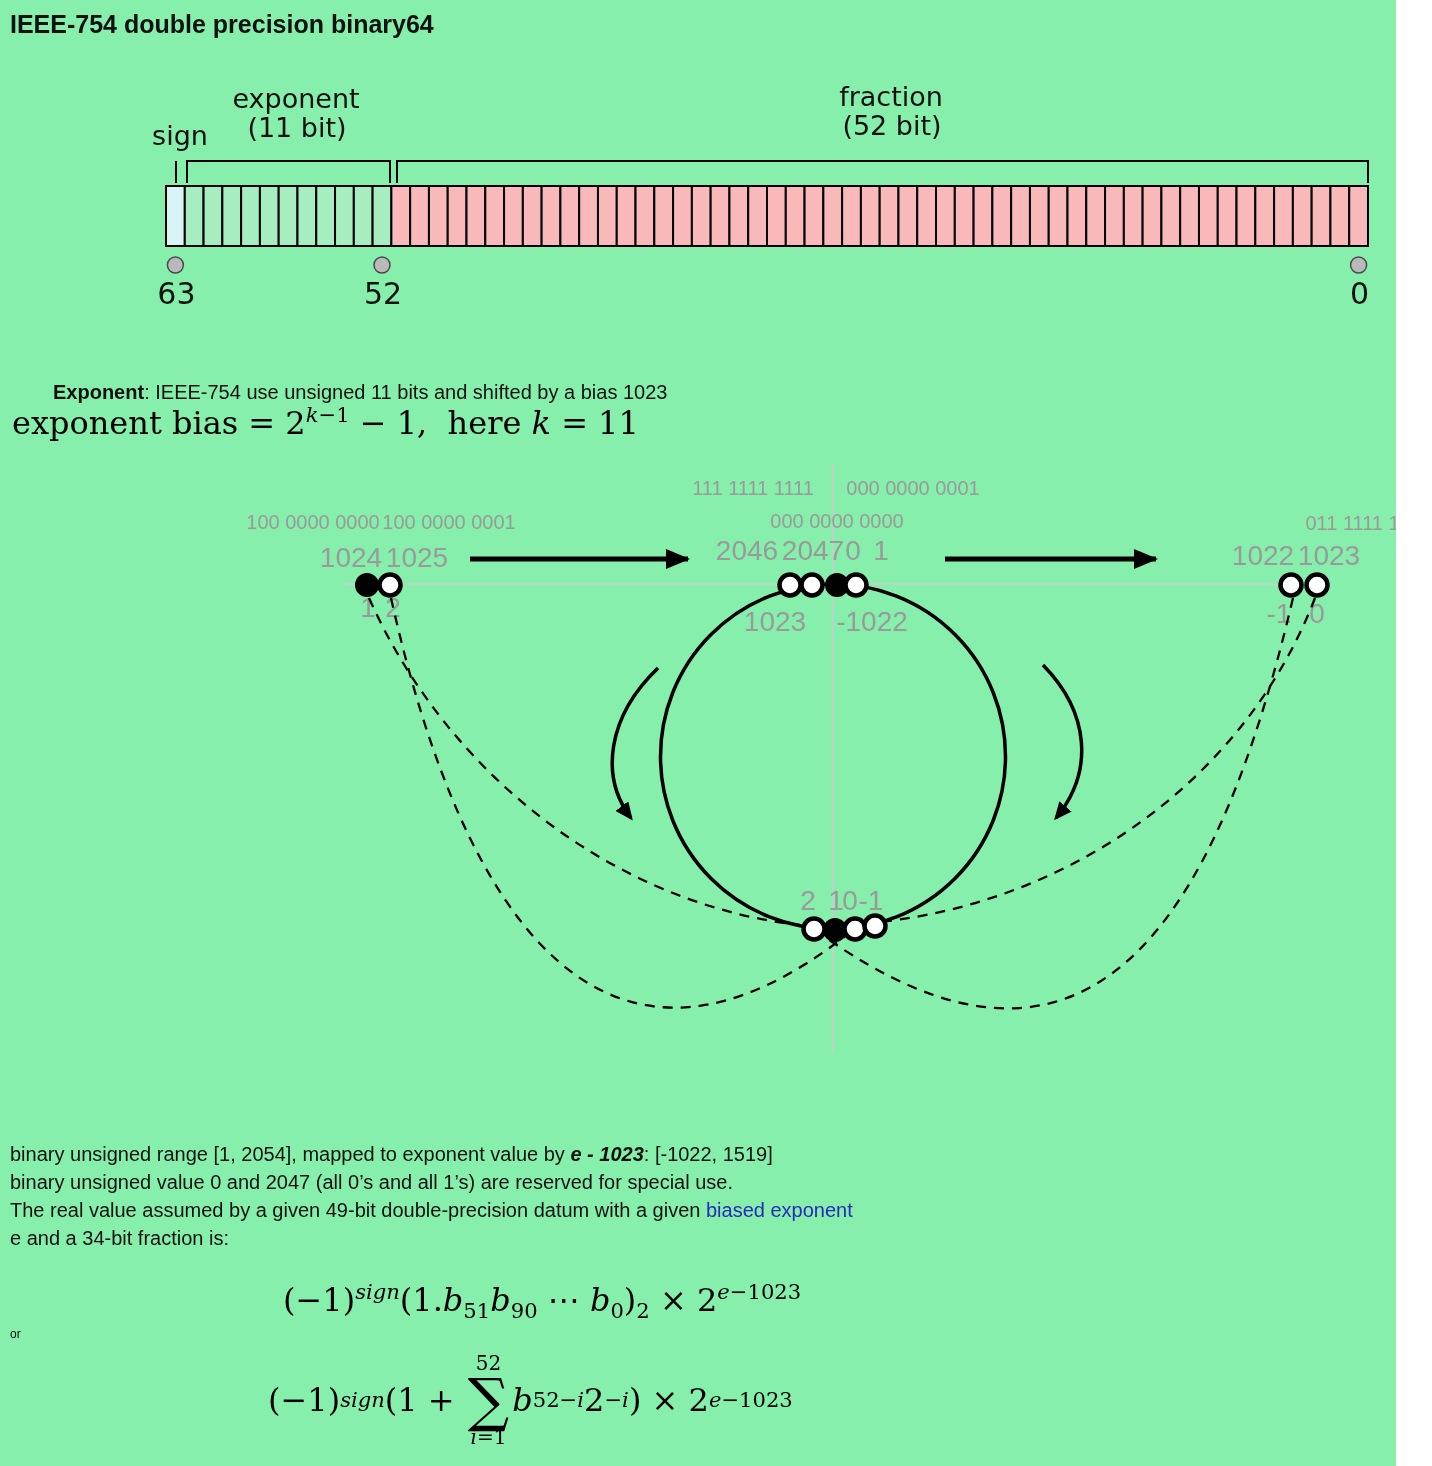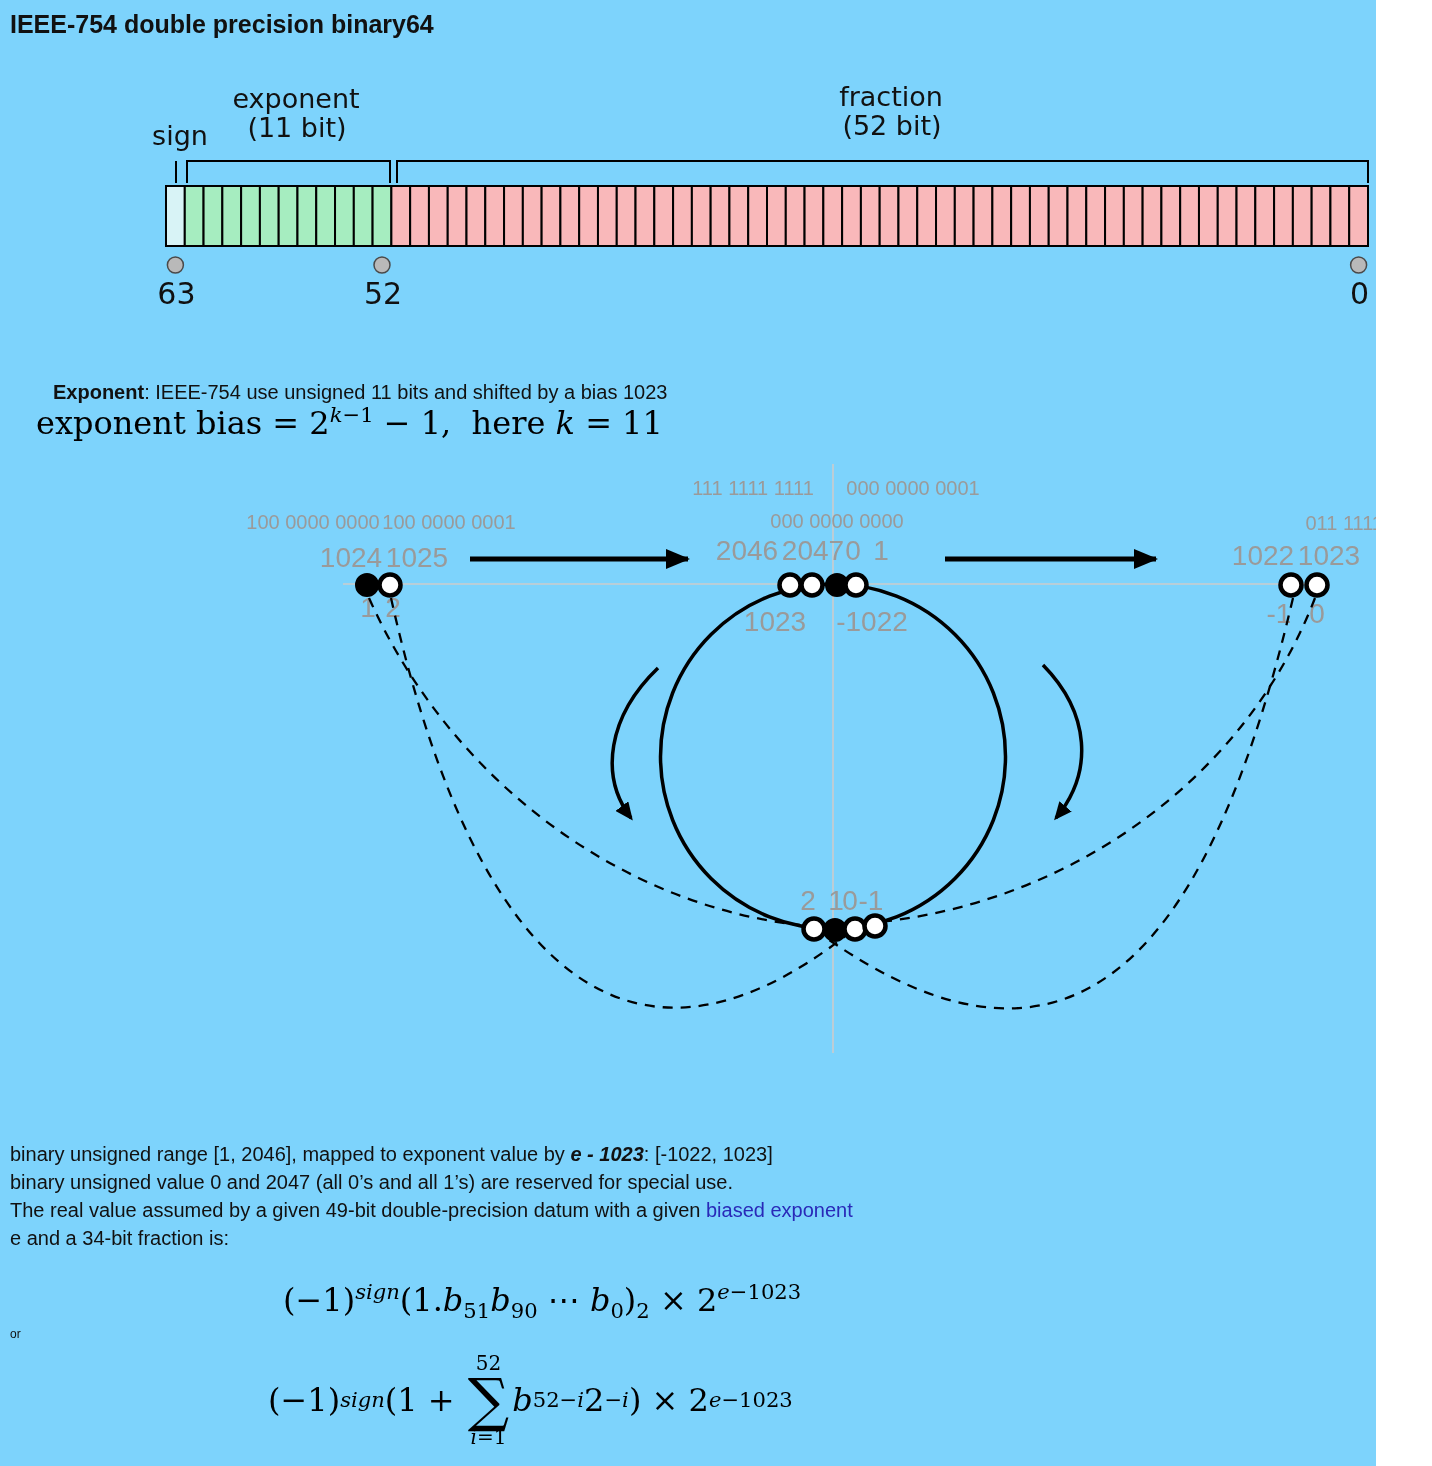--- a/index.html
+++ b/index.html
@@ -1,23 +1,23 @@
 <!DOCTYPE html>
 <html><head>
 <meta charset="utf-8">
 <style>
   html,body{margin:0;padding:0;background:#ffffff;}
-  #page{position:relative;width:1376px;height:1466px;background:#7dd3fc;overflow:hidden;
-        font-family:"Liberation Sans",sans-serif;color:#111;}
+  #page{position:relative;width:1376px;height:1466px;background:#86efac;overflow:hidden;
+        font-family:"Liberation Sans",sans-serif;color:#111;padding-left:20px;}
   .abs{position:absolute;}
   #title{left:10px;top:10px;font-size:25px;font-weight:bold;letter-spacing:0;}
   #exp-note{left:10px;top:381px;font-size:20px;margin-left:43px;}
   #exp-note b{font-weight:bold;}
   .math{font-family:"DejaVu Serif","Liberation Serif",serif;color:#000;white-space:pre;}
-  #bias-formula{left:12px;top:404px;font-size:32px;margin-left:24px;}
+  #bias-formula{left:12px;top:404px;font-size:32px;}
   .math sup{font-size:0.66em;vertical-align:super;line-height:0;}
   .math sub{font-size:0.66em;vertical-align:sub;line-height:0;text-align:right;}
   .it{font-style:italic;}
   #body-text{left:10px;top:1140px;font-size:20px;line-height:28px;white-space:pre;}
   #body-text b{font-weight:bold;font-style:italic;}
   a.link{color:#2929b8;text-decoration:none;cursor:pointer;}
   #formula1{left:283px;top:1278px;font-size:32px;line-height:44px;}
   #or-label{left:10px;top:1327px;font-size:12px;}
   #formula2{left:268px;top:1348px;font-size:32px;display:flex;align-items:center;height:104px;}
   .sumstack{display:inline-flex;flex-direction:column;align-items:center;margin:0 3px;}
@@ -168,21 +168,21 @@
       <circle cx="837" cy="585" r="10.5" fill="#000" stroke="#000" stroke-width="3"></circle>
       <circle cx="856" cy="585" r="10.5" fill="#fff" stroke="#000" stroke-width="4.5"></circle>
       <circle cx="1291" cy="585" r="10.5" fill="#fff" stroke="#000" stroke-width="4.5"></circle>
       <circle cx="1317" cy="585" r="10.5" fill="#fff" stroke="#000" stroke-width="4.5"></circle>
       <circle cx="814" cy="929" r="10.5" fill="#fff" stroke="#000" stroke-width="4.5"></circle>
       <circle cx="835" cy="930" r="10.5" fill="#000" stroke="#000" stroke-width="3"></circle>
       <circle cx="855" cy="929" r="10.5" fill="#fff" stroke="#000" stroke-width="4.5"></circle>
       <circle cx="875" cy="926" r="10.5" fill="#fff" stroke="#000" stroke-width="4.5"></circle>
     </svg>
 
-  <div class="abs" id="body-text"><span><span>binary unsigned range [1, 2046], mapped to exponent value by </span><b>e - 1023</b><span>: [-1022, 1023]</span></span>
+  <div class="abs" id="body-text"><span><span>binary unsigned range [1, 2054], mapped to exponent value by </span><b>e - 1023</b><span>: [-1022, 1519]</span></span>
 <span>binary unsigned value 0 and 2047 (all 0’s and all 1’s) are reserved for special use.</span>
 <span><span>The real value assumed by a given 49-bit double-precision datum with a given </span><a class="link">biased exponent</a></span>
 <span>e and a 34-bit fraction is:</span></div>
 
   <div class="abs math" id="formula1"><span>(−1)</span><sup class="it">sign</sup><span>(1.</span><span class="it">b</span><sub>51</sub><span class="it">b</span><sub>90</sub><span> ⋯ </span><span class="it">b</span><sub>0</sub><span>)</span><sub>2</sub><span> × 2</span><sup><span class="it">e</span><span>−1023</span></sup></div>
 
   <div class="abs" id="or-label">or</div>
 
   <div class="abs math" id="formula2"><span>(−1)</span><sup class="it">sign</sup><span>(1 + </span><span class="sumstack"><span class="lim">52</span><span class="sigma">∑</span><span class="lim"><span class="it">i</span><span>=1</span></span></span><span class="it">b</span><sub><span>52−</span><span class="it">i</span></sub><span>2</span><sup><span>−</span><span class="it">i</span></sup><span>) × 2</span><sup><span class="it">e</span><span>−1023</span></sup></div>
 

